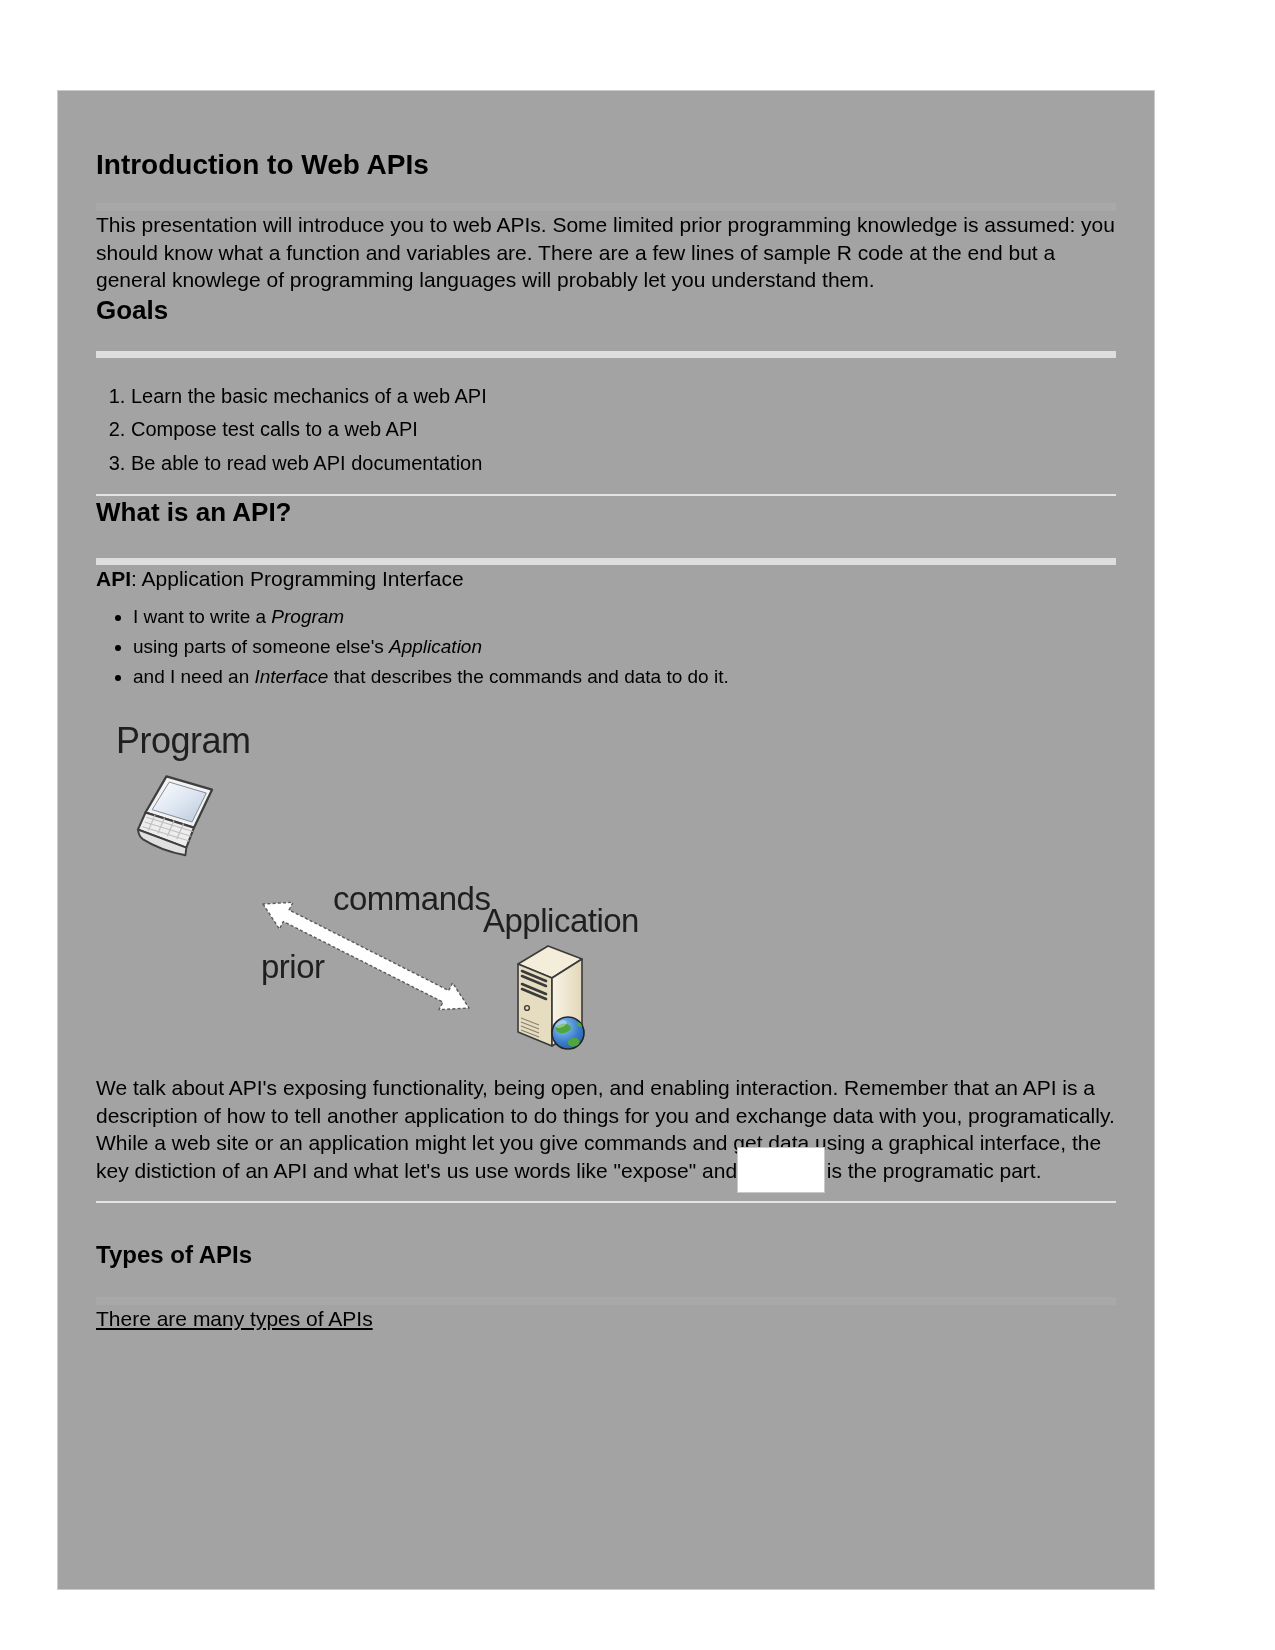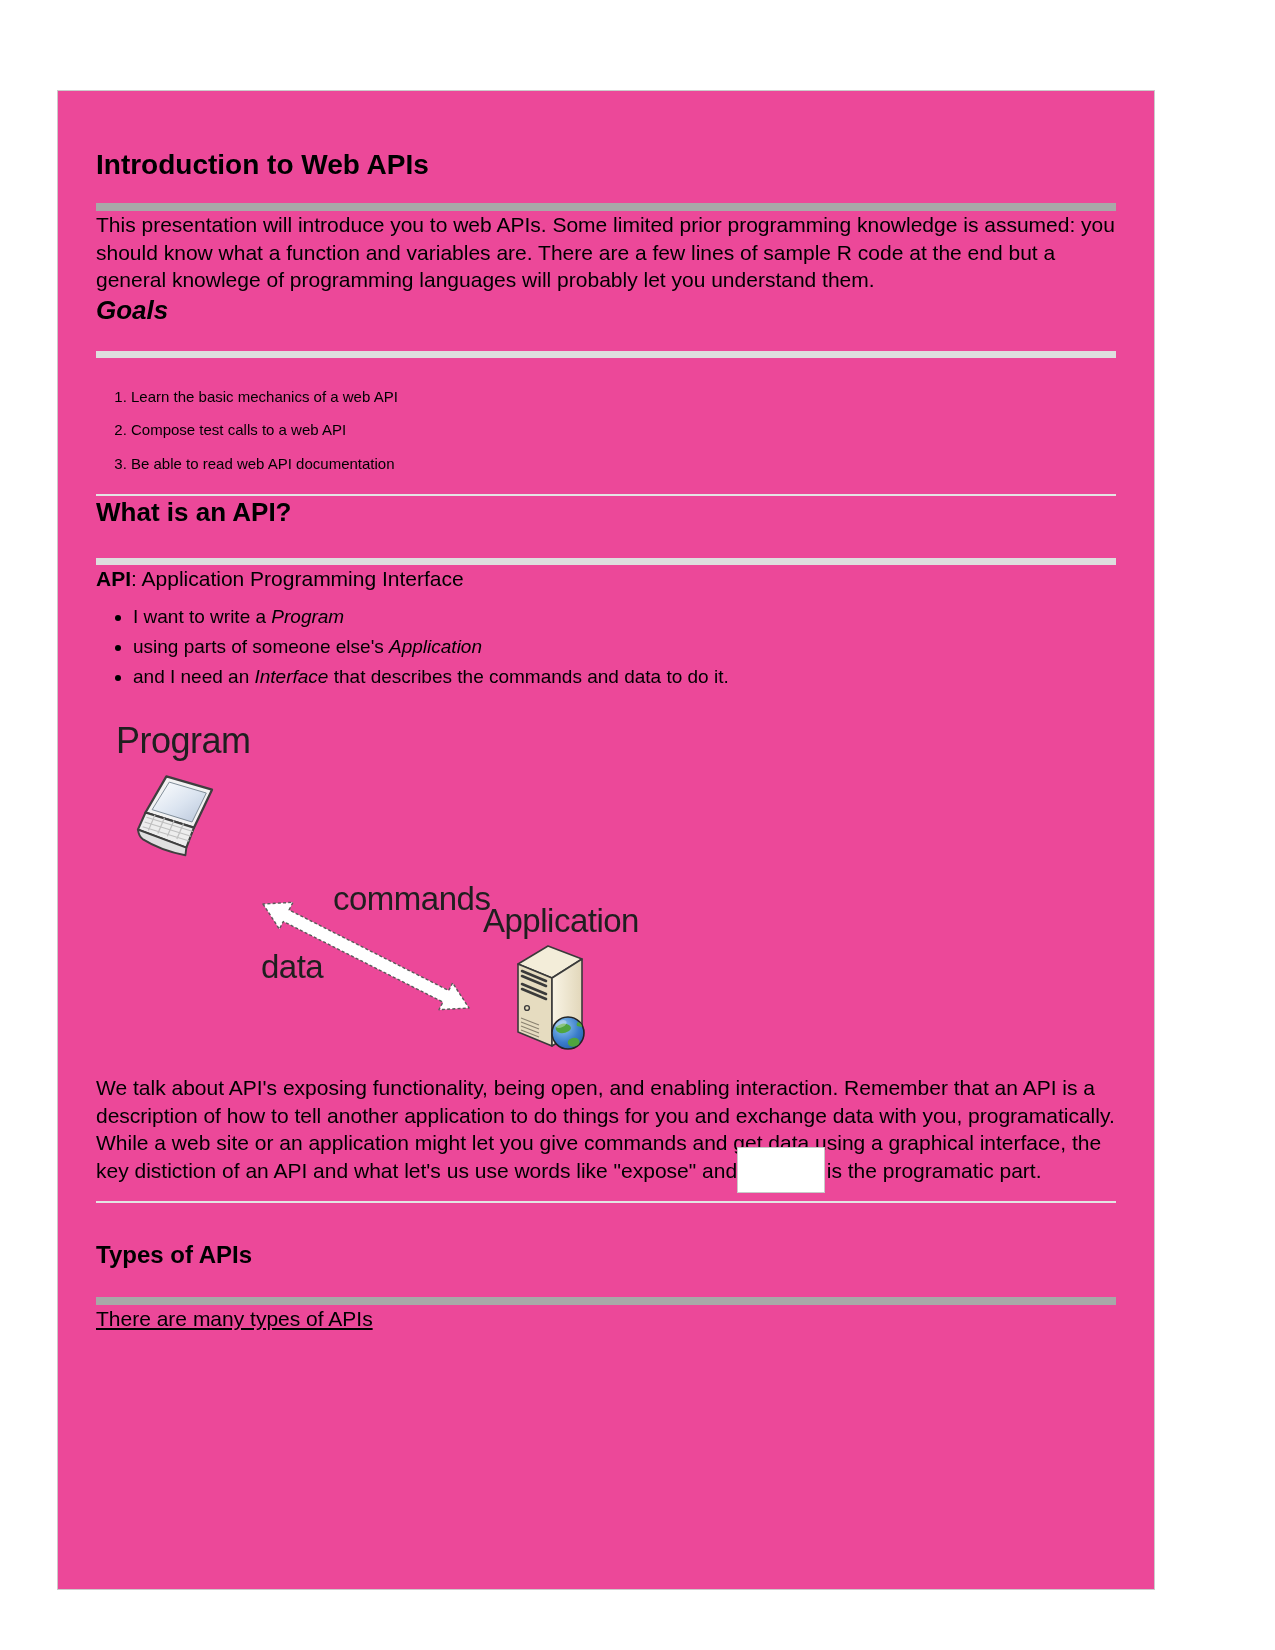--- a/index.html
+++ b/index.html
@@ -4,34 +4,34 @@
 <style>
   html,body{margin:0;padding:0;background:#ffffff;}
   body{
     width:1275px;height:1650px;position:relative;
     font-family:"Liberation Sans","DejaVu Sans",sans-serif;
     color:#000;
     -webkit-font-smoothing:antialiased;
   }
   .slide-card{
     position:absolute;left:57px;top:90px;width:1098px;min-height:1500px;
-    background:#ec4899;border:1px solid #cbcbcb;box-sizing:border-box;
+    background:#a3a3a3;border:1px solid #cbcbcb;box-sizing:border-box;
     padding:56px 38px 40px 38px;
   }
   h1.slide-title{font-size:28px;line-height:35px;font-weight:bold;margin:0 0 21px 0;}
   h2.slide-title{font-size:26px;line-height:33px;font-weight:bold;margin:0;}
   .rule{width:100%;border:0;}
   .rule-dark{height:8px;background:#a8a8a8;}
   .rule-light{height:7px;background:#dedede;}
   .sep{height:2px;background:#e4e4e4;width:100%;}
   p.body-text{font-size:21px;line-height:27.5px;margin:0;}
   .mt-intro{margin-top:22px;}
-  .h2-goals{margin-top:32px;font-style:italic;}
+  .h2-goals{margin-top:32px;}
   .rule-goals{margin-top:24px;}
-  ol.goal-list{margin:25px 0 0 0;padding:0 0 0 35px;font-size:15px;line-height:27.5px;}
+  ol.goal-list{margin:25px 0 0 0;padding:0 0 0 35px;font-size:20px;line-height:27.5px;}
   ol.goal-list li{margin-bottom:6px;}
   .sep-1{margin-top:17px;}
   .h2-what{margin-top:36px;}
   .rule-what{margin-top:29px;}
   .def-line{margin-top:28px;}
   ul.api-bullets{margin:10px 0 0 0;padding:0 0 0 37px;font-size:19px;line-height:27.5px;list-style-type:disc;}
   ul.api-bullets li{margin-top:2.5px;margin-bottom:2.5px;}
   em.soft{font-style:italic;}
   b.term{font-weight:bold;}
 
@@ -109,21 +109,21 @@
       </g>
       <path d="M2,58 L53,77 L52,85 Q26,80 7,68 Q3,65 2,58 Z" fill="#e0e0e0" stroke="#3f3f3f" stroke-width="2" stroke-linejoin="round"></path>
     </svg>
 
     <div class="dg-label dg-commands">commands</div>
 
     <svg class="dg-arrow" viewBox="0 0 230 130">
       <polygon points="12,14 28.4,39.1 32.3,31.5 191.9,112.1 188,119.7 218,118 201.6,92.9 197.7,100.5 38.1,19.9 42,12.3" fill="#ffffff" stroke="#5a5a5a" stroke-width="1.4" stroke-dasharray="3 2.2" stroke-linejoin="round"></polygon>
     </svg>
 
-    <div class="dg-label dg-data">data</div>
+    <div class="dg-label dg-data">prior</div>
     <div class="dg-label dg-application">Application</div>
 
     <svg class="dg-server" viewBox="0 0 100 115">
       <defs>
         <linearGradient id="srvR" x1="0" y1="0" x2="1" y2="0">
           <stop offset="0" stop-color="#f9f4e5"></stop>
           <stop offset="1" stop-color="#e2d7ba"></stop>
         </linearGradient>
         <radialGradient id="glOc" cx="0.35" cy="0.3" r="0.9">
           <stop offset="0" stop-color="#8ec6ee"></stop>

